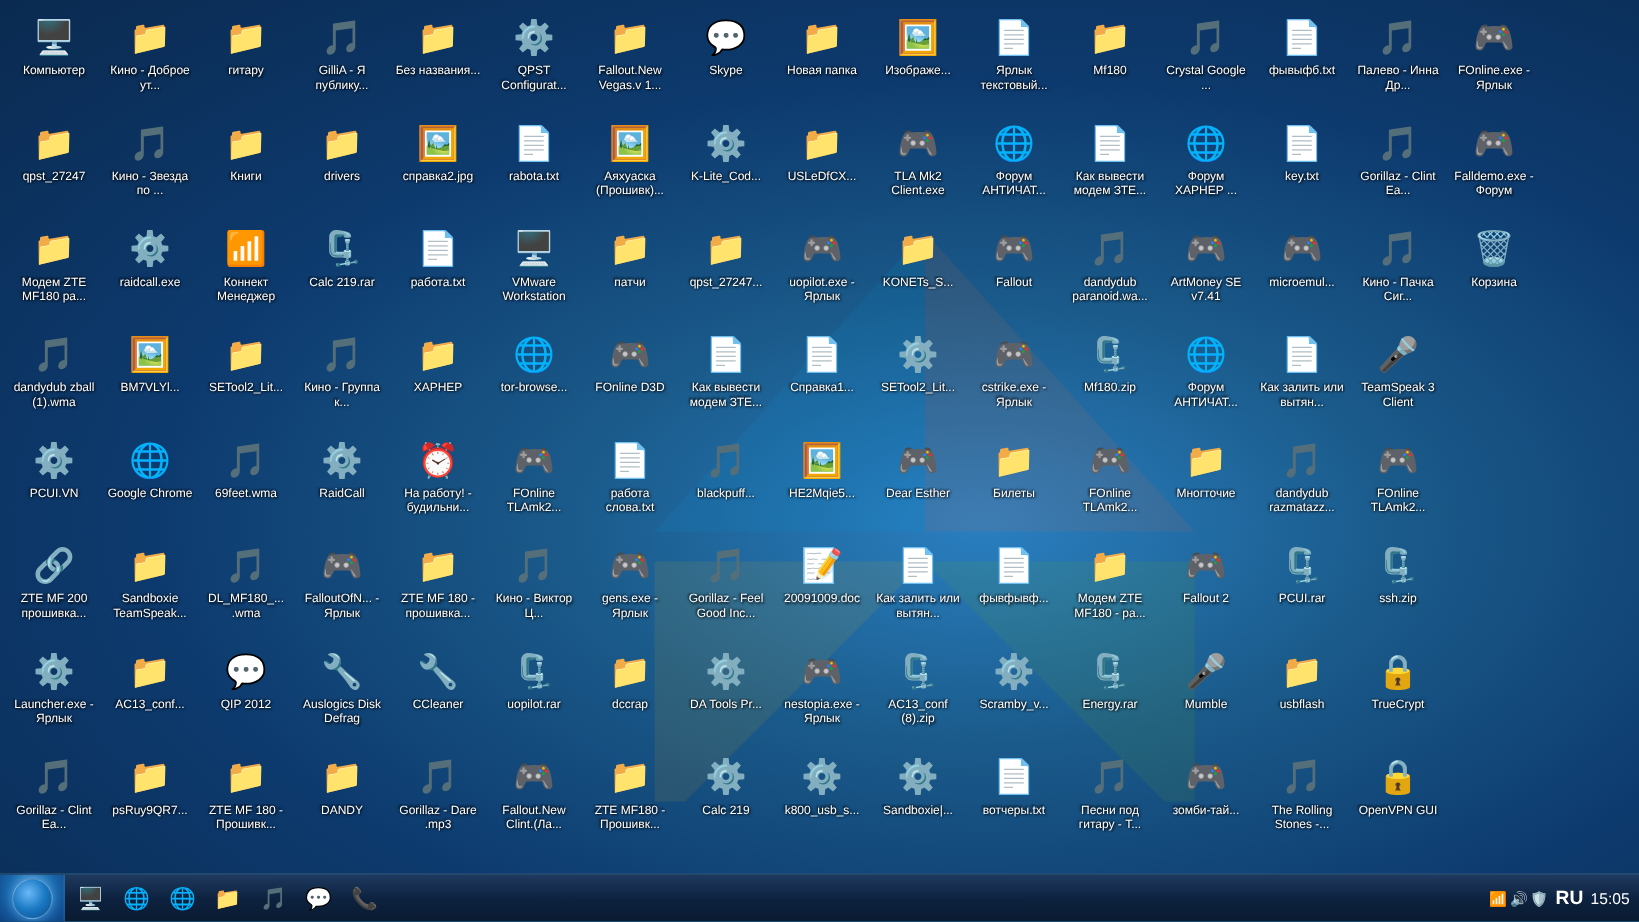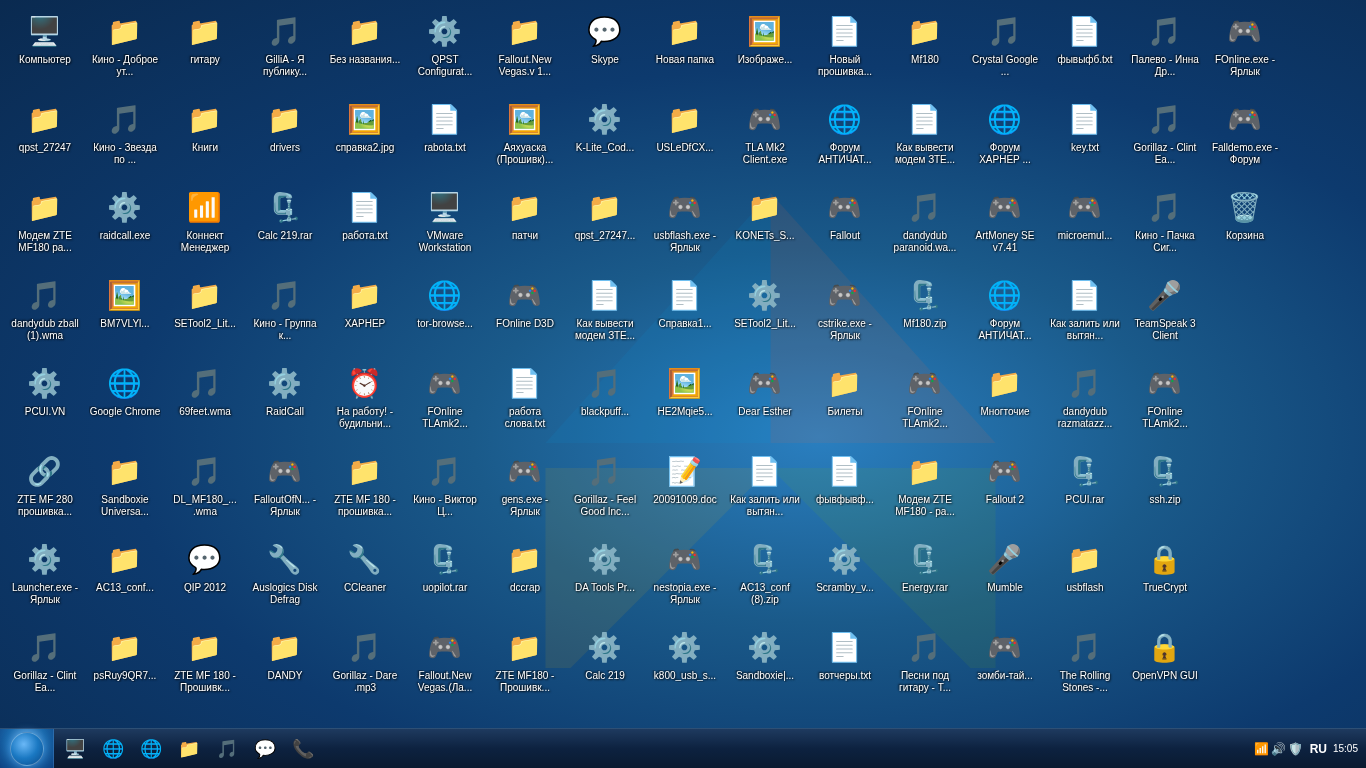--- a/index.html
+++ b/index.html
@@ -130,27 +130,27 @@
 
     .taskbar-right {
       display: flex;
       align-items: center;
       padding: 0 8px;
       gap: 6px;
     }
 
     .taskbar-lang {
       color: white;
-      font-size: 12px;
+      font-size: 16px;
       font-weight: bold;
     }
 
     .taskbar-time {
       color: white;
-      font-size: 10px;
+      font-size: 13px;
       text-align: right;
     }
 
     .taskbar-sys-icons {
       display: flex;
       align-items: center;
       gap: 2px;
       font-size: 12px;
       color: #aad4ff;
     }
@@ -195,21 +195,21 @@
       <div class="icon">
         <div class="icon-img">🎵</div>
         <div class="icon-label">dandydub zball (1).wma</div>
       </div>
       <div class="icon">
         <div class="icon-img">⚙️</div>
         <div class="icon-label">PCUI.VN</div>
       </div>
       <div class="icon">
         <div class="icon-img">🔗</div>
-        <div class="icon-label">ZTE MF 280 прошивка...</div>
+        <div class="icon-label">ZTE MF 200 прошивка...</div>
       </div>
       <div class="icon">
         <div class="icon-img">⚙️</div>
         <div class="icon-label">Launcher.exe - Ярлык</div>
       </div>
       <div class="icon">
         <div class="icon-img">🎵</div>
         <div class="icon-label">Gorillaz - Clint Ea...</div>
       </div>
       <div class="icon">
@@ -227,21 +227,21 @@
       <div class="icon">
         <div class="icon-img">🖼️</div>
         <div class="icon-label">BM7VLYl...</div>
       </div>
       <div class="icon">
         <div class="icon-img">🌐</div>
         <div class="icon-label">Google Chrome</div>
       </div>
       <div class="icon">
         <div class="icon-img">📁</div>
-        <div class="icon-label">Sandboxie Universa...</div>
+        <div class="icon-label">Sandboxie TeamSpeak...</div>
       </div>
       <div class="icon">
         <div class="icon-img">📁</div>
         <div class="icon-label">AC13_conf...</div>
       </div>
       <div class="icon">
         <div class="icon-img">📁</div>
         <div class="icon-label">psRuy9QR7...</div>
       </div>
       <div class="icon">
@@ -363,21 +363,21 @@
       <div class="icon">
         <div class="icon-img">🎵</div>
         <div class="icon-label">Кино - Виктор Ц...</div>
       </div>
       <div class="icon">
         <div class="icon-img">🗜️</div>
         <div class="icon-label">uopilot.rar</div>
       </div>
       <div class="icon">
         <div class="icon-img">🎮</div>
-        <div class="icon-label">Fallout.New Vegas.(Ла...</div>
+        <div class="icon-label">Fallout.New Clint.(Ла...</div>
       </div>
       <div class="icon">
         <div class="icon-img">📁</div>
         <div class="icon-label">Fallout.New Vegas.v 1...</div>
       </div>
       <div class="icon">
         <div class="icon-img">🖼️</div>
         <div class="icon-label">Аяхуаска (Прошивк)...</div>
       </div>
       <div class="icon">
@@ -439,21 +439,21 @@
       <div class="icon">
         <div class="icon-img">📁</div>
         <div class="icon-label">Новая папка</div>
       </div>
       <div class="icon">
         <div class="icon-img">📁</div>
         <div class="icon-label">USLeDfCX...</div>
       </div>
       <div class="icon">
         <div class="icon-img">🎮</div>
-        <div class="icon-label">usbflash.exe - Ярлык</div>
+        <div class="icon-label">uopilot.exe - Ярлык</div>
       </div>
       <div class="icon">
         <div class="icon-img">📄</div>
         <div class="icon-label">Справка1...</div>
       </div>
       <div class="icon">
         <div class="icon-img">🖼️</div>
         <div class="icon-label">HE2Mqie5...</div>
       </div>
       <div class="icon">
@@ -495,21 +495,21 @@
       <div class="icon">
         <div class="icon-img">🗜️</div>
         <div class="icon-label">AC13_conf (8).zip</div>
       </div>
       <div class="icon">
         <div class="icon-img">⚙️</div>
         <div class="icon-label">Sandboxie|...</div>
       </div>
       <div class="icon">
         <div class="icon-img">📄</div>
-        <div class="icon-label">Новый прошивка...</div>
+        <div class="icon-label">Ярлык текстовый...</div>
       </div>
       <div class="icon">
         <div class="icon-img">🌐</div>
         <div class="icon-label">Форум АНТИЧАТ...</div>
       </div>
       <div class="icon">
         <div class="icon-img">🎮</div>
         <div class="icon-label">Fallout</div>
       </div>
       <div class="icon">

